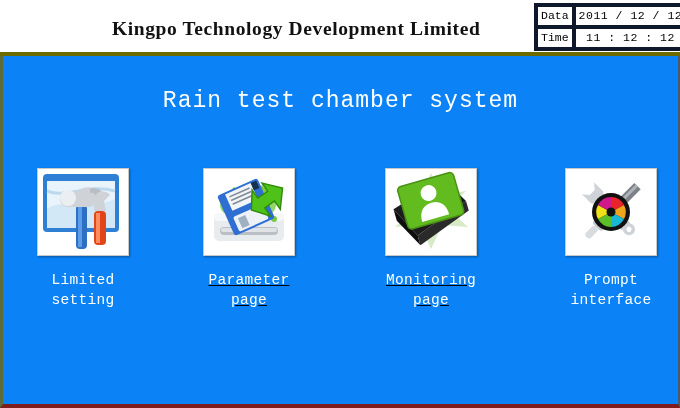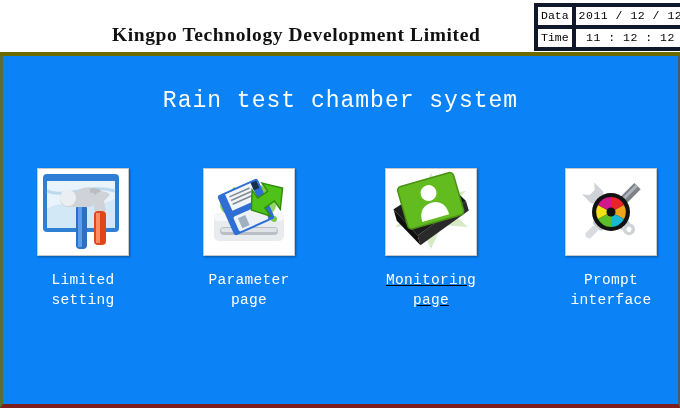--- a/index.html
+++ b/index.html
@@ -37,21 +37,21 @@
     position: absolute;
     left: 22px;
     top: 10px;
     width: 96px;
     height: 34px;
   }
 
   #company-name {
     position: absolute;
     left: 112px;
-    top: 20px;
+    top: 14px;
     width: 420px;
     height: 30px;
     line-height: 30px;
     font-family: "Liberation Serif", "DejaVu Serif", serif;
     font-size: 19.5px;
     font-weight: 700;
     letter-spacing: 0.6px;
     color: #111111;
     white-space: nowrap;
     text-align: left;
@@ -143,21 +143,21 @@
     text-align: center;
     font-family: "Liberation Mono", "DejaVu Sans Mono", monospace;
     font-size: 14.5px;
     line-height: 20px;
     color: #ffffff;
     white-space: pre-line;
     letter-spacing: 0.3px;
   }
 
   #tile-1 { left: 0px; }
-  #tile-2 { left: 166px; }
+  #tile-2 { left: 166px; text-decoration: underline; }
   #tile-3 { left: 348px; text-decoration: underline; }
   #tile-4 { left: 528px; }
 </style>
 </head>
 <body>
 
 <div id="app">
 
   <div id="header">
 

